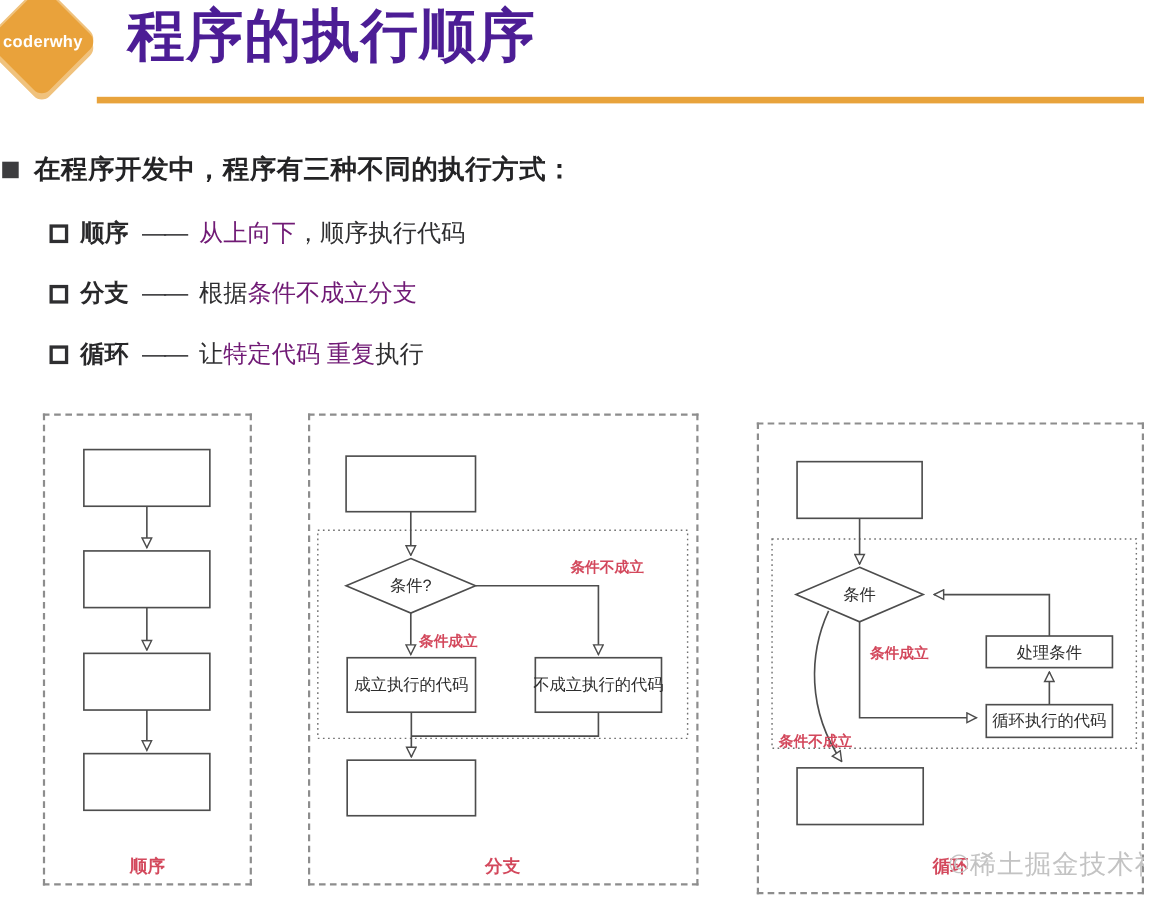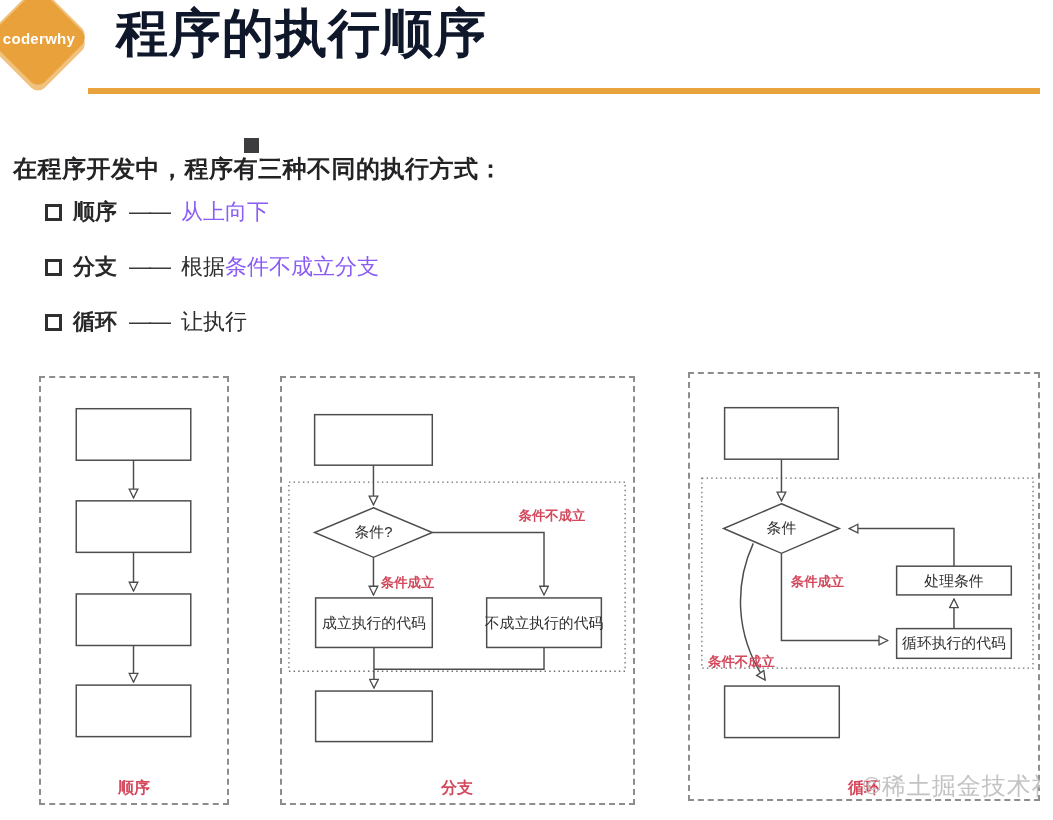--- a/index.html
+++ b/index.html
@@ -13,33 +13,33 @@
     position:absolute;left:12px;top:12px;width:72px;height:72px;background:#e9a23b;
     border-radius:10px;transform:rotate(45deg);
     box-shadow:4px 4px 0 0 #f0c27d, -2px -2px 0 0 #f0c27d;
   }
   .logo-text{
     position:absolute;left:6px;top:40px;width:86px;text-align:center;
     color:#fff;font-weight:bold;font-size:15px;letter-spacing:.3px;
   }
   .title{
     position:absolute;left:116px;top:2px;margin:0;font-size:52px;line-height:62px;
-    font-weight:900;color:#0f172a;letter-spacing:1px;
+    font-weight:900;color:#4c1d95;letter-spacing:1px;
   }
   .title-rule{position:absolute;left:88px;top:88px;width:965px;height:6px;background:#e8a33c;}
   
-  .intro-row{position:absolute;left:13px;top:138px;display:flex;align-items:center;flex-direction:column;}
+  .intro-row{position:absolute;left:2px;top:138px;display:flex;align-items:center;}
   .sq-filled{display:inline-block;width:15px;height:15px;background:#3d3d3f;margin-right:14px;flex:none;}
   .intro-text{font-size:24px;font-weight:bold;color:#232325;letter-spacing:.5px;}
   .sub-row{position:absolute;left:45px;display:flex;align-items:center;font-size:22px;color:#2e2e30;}
   .sub-row.r1{top:197px;} .sub-row.r2{top:252px;} .sub-row.r3{top:307px;}
   .sq-hollow{display:inline-block;width:11px;height:11px;border:3.5px solid #2f2f31;margin-right:11px;flex:none;}
   .term{font-weight:bold;color:#28282a;}
   .sep{margin:0 12px;color:#3a3a3c;letter-spacing:-2px;}
-  .red{color:#8b5cf6;}
+  .red{color:#701a75;}
   
   .panel{position:absolute;border:2px dashed #8d8d8d;box-sizing:border-box;background:transparent;}
   .panel svg{position:absolute;left:0;top:0;}
   .panel-label{
     position:absolute;width:120px;text-align:center;top:778px;
     font-size:16px;font-weight:bold;color:#d3485c;z-index:1;
   }
   svg text{font-family:"Liberation Sans","DejaVu Sans",sans-serif;}
   svg .fbox{fill:#fff;stroke:#4d4d4d;stroke-width:1.5;}
   svg .conn{fill:none;stroke:#4d4d4d;stroke-width:1.5;}
@@ -67,36 +67,38 @@
   <div class="intro-row">
     <span class="sq-filled"></span>
     <span class="intro-text">在程序开发中，程序有三种不同的执行方式：</span>
   </div>
 
   <div class="sub-row r1">
     <span class="sq-hollow"></span>
     <span class="term">顺序</span>
     <span class="sep">——</span>
     <span class="red">从上向下</span>
+    <span>，顺序执行代码</span>
   </div>
 
   <div class="sub-row r2">
     <span class="sq-hollow"></span>
     <span class="term">分支</span>
     <span class="sep">——</span>
     <span>根据</span>
     <span class="red">条件不成立</span>
     <span class="red">分支</span>
   </div>
 
   <div class="sub-row r3">
     <span class="sq-hollow"></span>
     <span class="term">循环</span>
     <span class="sep">——</span>
     <span>让 </span>
+    <span class="red">特定代码 重复</span>
     <span> 执行</span>
   </div>
 
   <div class="panel" style="left:39px;top:376px;width:190px;height:429px;">
     <svg width="186" height="425" viewBox="0 0 190 429" preserveAspectRatio="none">
       <defs>
         <marker id="ah1" viewBox="0 0 10 10" markerWidth="11" markerHeight="11" refX="9" refY="5" orient="auto" markerUnits="userSpaceOnUse">
           <path d="M1,1 L9,5 L1,9 Z" fill="#fff" stroke="#4d4d4d" stroke-width="1.2"></path>
         </marker>
       </defs>
@@ -131,21 +133,21 @@
       <rect class="fbox" x="34" y="316" width="118" height="51"></rect>
       <text class="boxlabel" x="92.5" y="161">条件?</text>
       <text class="redlabel" x="273" y="143">条件不成立</text>
       <text class="redlabel" x="127" y="211">条件成立</text>
       <text class="boxlabel" x="93" y="252">成立执行的代码</text>
       <text class="boxlabel" x="265" y="252">不成立执行的代码</text>
     </svg>
   </div>
   <div class="panel-label" style="left:397px;">分支</div>
 
-  <div class="panel" style="left:688px;top:372px;width:352px;height:429px;">
+  <div class="panel" style="left:688px;top:384px;width:352px;height:429px;">
     <svg width="348" height="425" viewBox="0 0 352 429" preserveAspectRatio="none">
       <defs>
         <marker id="ah3" viewBox="0 0 10 10" markerWidth="11" markerHeight="11" refX="9" refY="5" orient="auto" markerUnits="userSpaceOnUse">
           <path d="M1,1 L9,5 L1,9 Z" fill="#fff" stroke="#4d4d4d" stroke-width="1.2"></path>
         </marker>
       </defs>
       <rect class="dots" x="12" y="105" width="335" height="192"></rect>
       <rect class="fbox" x="35" y="34" width="115" height="52"></rect>
       <line class="conn" x1="92.5" y1="86" x2="92.5" y2="128" marker-end="url(#ah3)"></line>
       <polygon class="fbox" points="92.5,131 151,156 92.5,181 34,156"></polygon>

